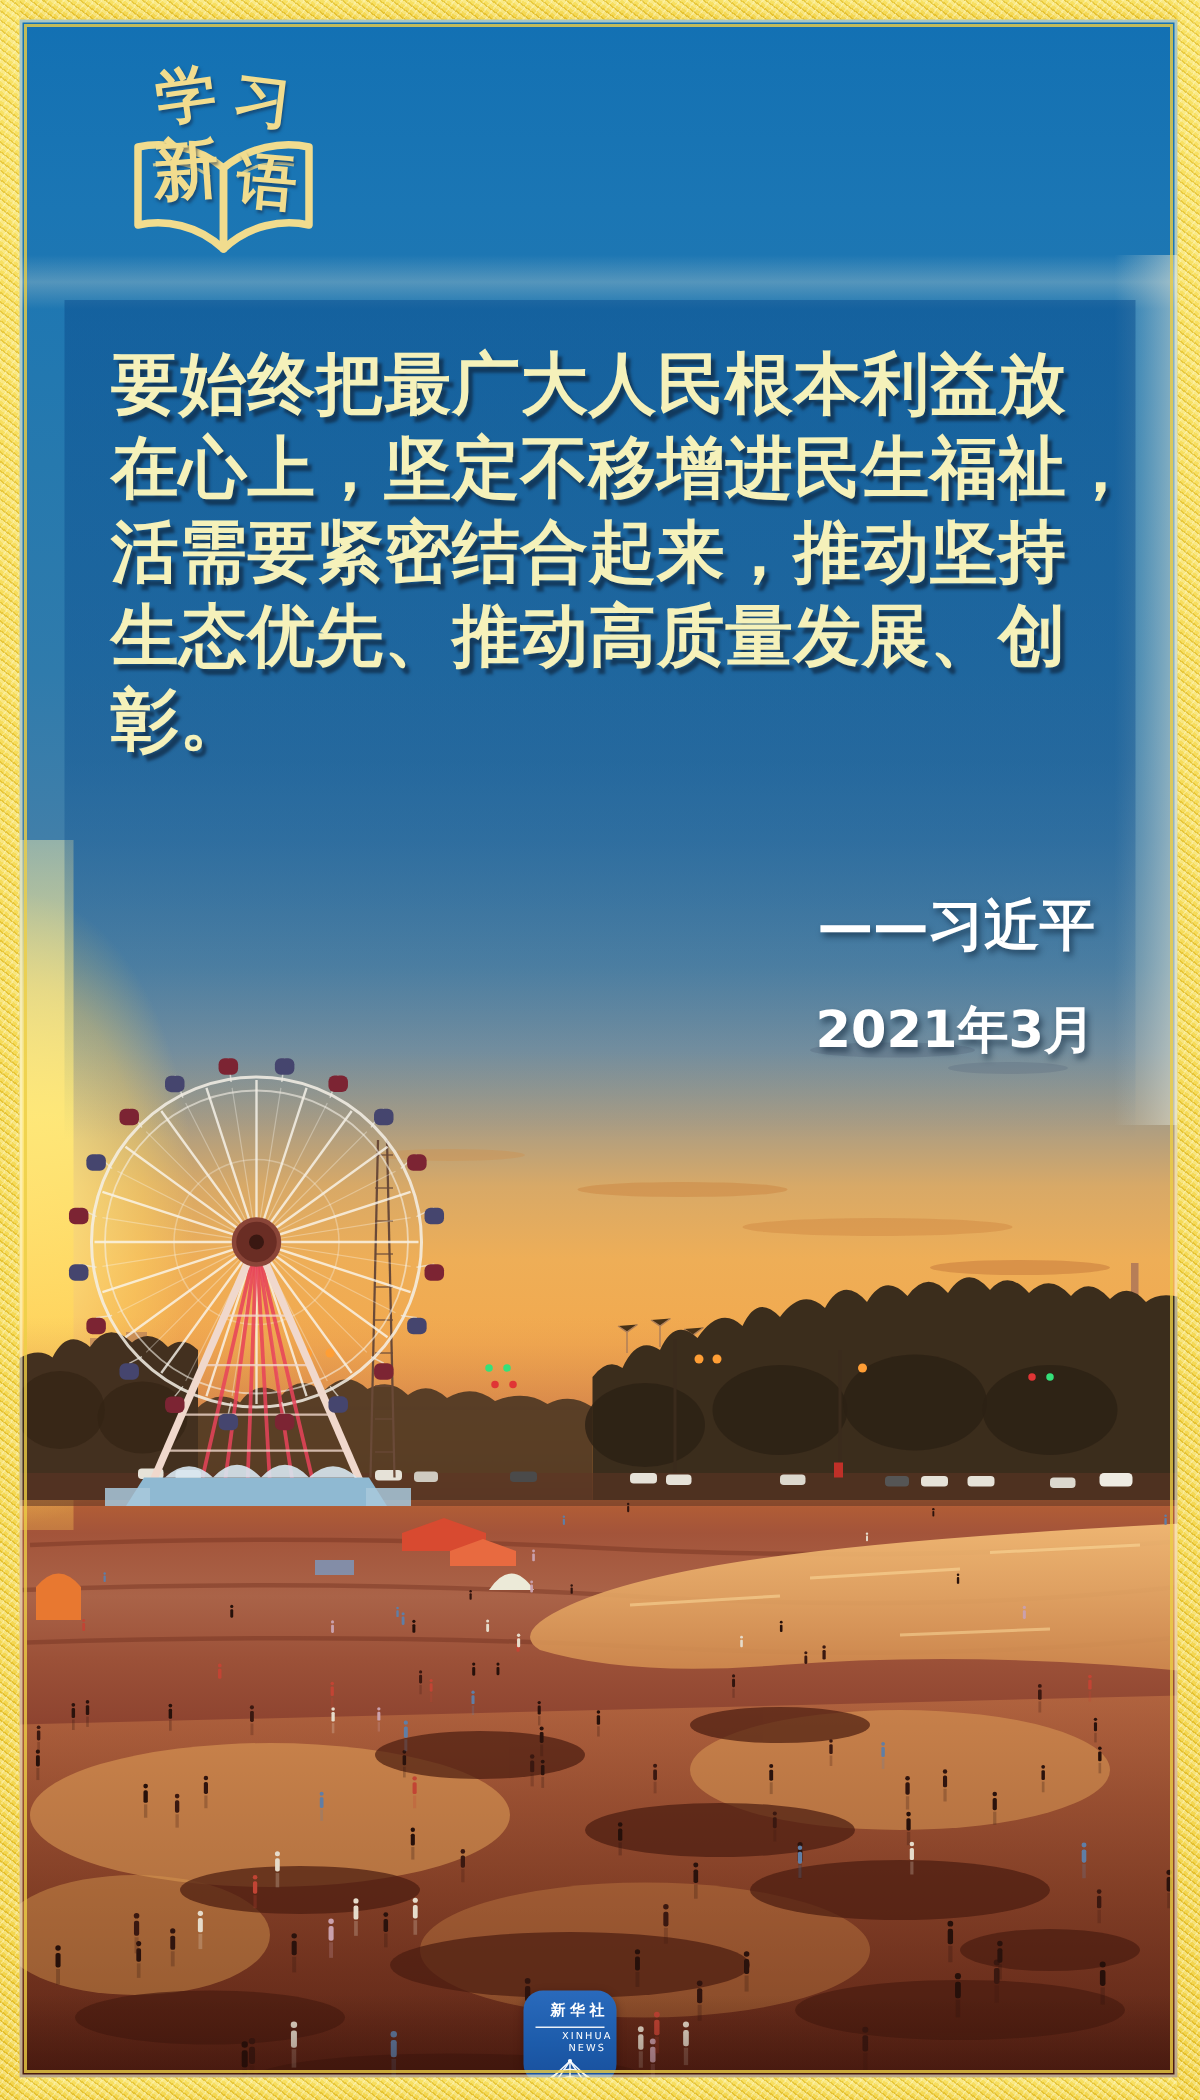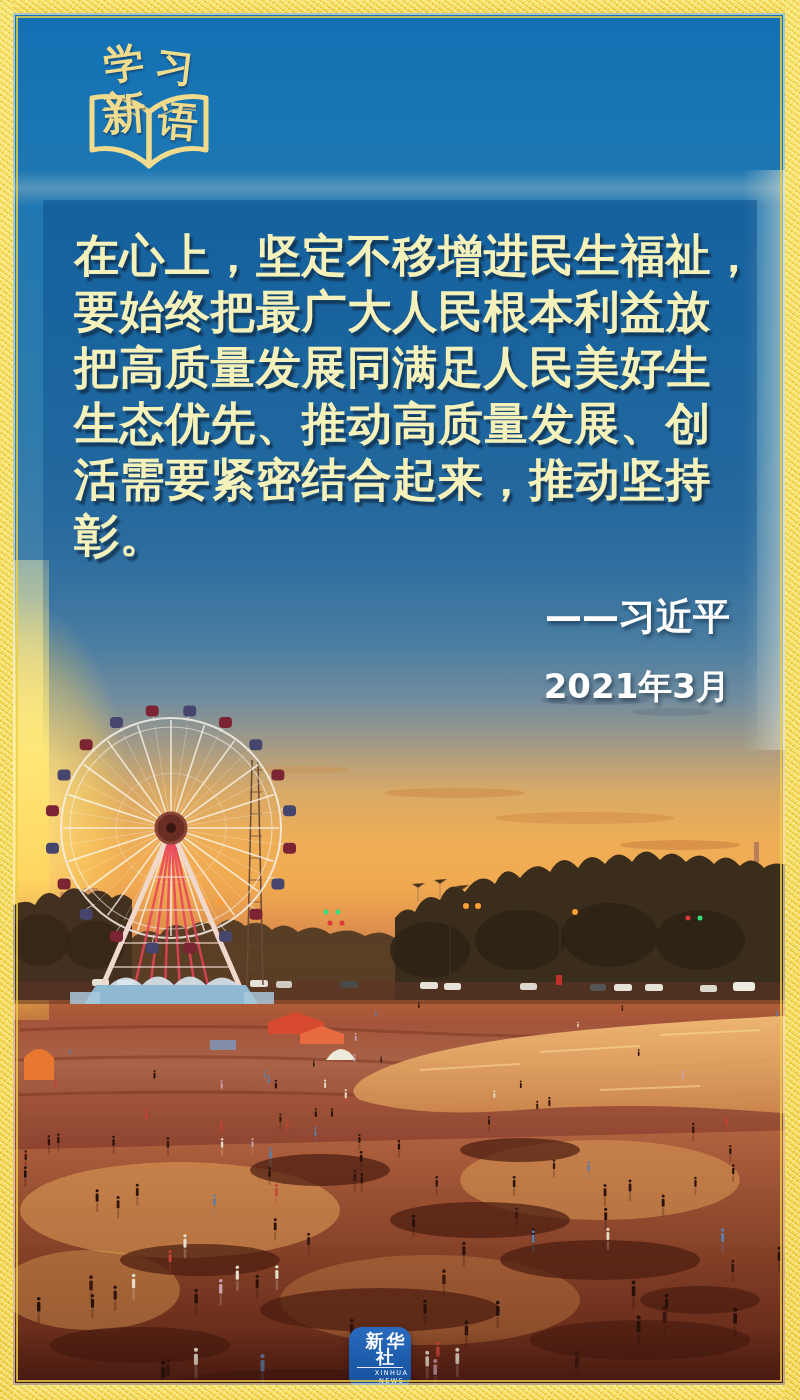--- a/index.html
+++ b/index.html
@@ -44,21 +44,21 @@
   .attr{position:absolute;right:70px;top:592px;font-size:37px;font-weight:800;color:#fff;
     text-shadow:2px 3px 4px rgba(10,30,50,.6);white-space:nowrap;}
   .date{position:absolute;right:70px;top:664px;font-size:34px;font-weight:600;color:#fff;
     text-shadow:2px 3px 4px rgba(10,30,50,.55);white-space:nowrap;}
   .occasion{position:absolute;right:70px;top:697px;font-size:29px;font-weight:600;color:#fff;
     text-shadow:2px 3px 4px rgba(10,30,50,.55);white-space:nowrap;}
   
   .xinhua{position:absolute;left:349px;top:1327px;width:62px;height:62px;border-radius:13px;
     background:linear-gradient(180deg,#2a6abc,#1d5cab 55%,#184f9c);
     box-shadow:0 2px 6px rgba(40,10,5,.4);text-align:center;overflow:hidden;}
-  .xinhua .cn{margin-top:6px;font-size:18px;font-weight:bold;color:#fff;letter-spacing:3px;
+  .xinhua .cn{margin-top:6px;font-size:10px;font-weight:bold;color:#fff;letter-spacing:3px;
     padding-left:13px;line-height:16px;}
   .xinhua .rule{width:46px;height:1px;background:rgba(255,255,255,.9);margin:2px auto 1px;}
   .xinhua .en{font-size:6.5px;color:#fff;letter-spacing:1.4px;line-height:8px;padding-left:23px;}
   
   .gold-tex{position:absolute;z-index:10;background-color:#f0d03c;
     background-image:
       repeating-linear-gradient(37deg,rgba(255,250,200,.45) 0 2px,rgba(205,160,18,.30) 2px 3px,rgba(255,240,150,.25) 3px 5px),
       repeating-linear-gradient(-53deg,rgba(255,255,225,.35) 0 1px,rgba(225,180,30,0) 1px 4px),
       linear-gradient(180deg,#f6dd55,#eecb35);}
   .edge-top{left:0;top:0;width:800px;height:13px;}
@@ -651,25 +651,24 @@
           </g>
         </svg>
         <span class="char c1">学</span>
         <span class="char c2">习</span>
         <span class="char c3">新</span>
         <span class="char c4">语</span>
       </div>
 
 
       <div class="quote">
+        <div>要始终把最广大人民根本利益放</div>
         <div>在心上，坚定不移增进民生福祉，</div>
-        <div>要始终把最广大人民根本利益放</div>
-        <div>把高质量发展同满足人民美好生</div>
+        <div>活需要紧密结合起来，推动坚持</div>
         <div>生态优先、推动高质量发展、创</div>
-        <div>活需要紧密结合起来，推动坚持</div>
         <div>彰。</div>
       </div>
 
       <div class="attr">——习近平</div>
       <div class="date">2021年3月</div>
 
       <div class="xinhua">
         <div class="cn">新华社</div>
         <div class="rule"></div>
         <div class="en">XINHUA NEWS</div>

